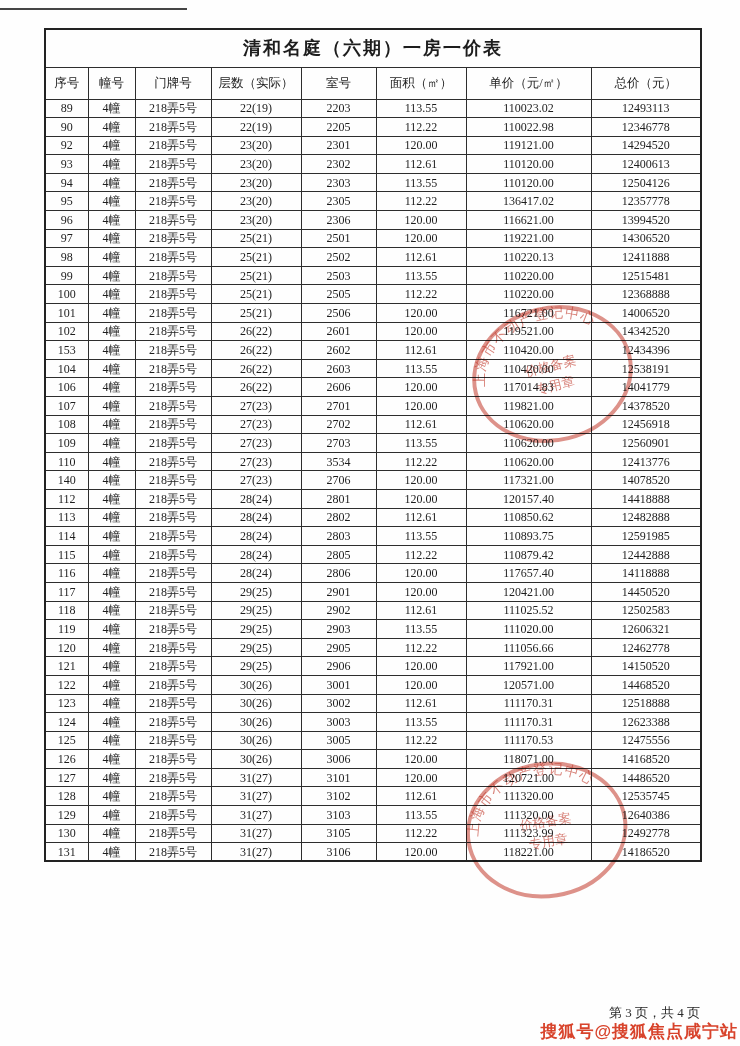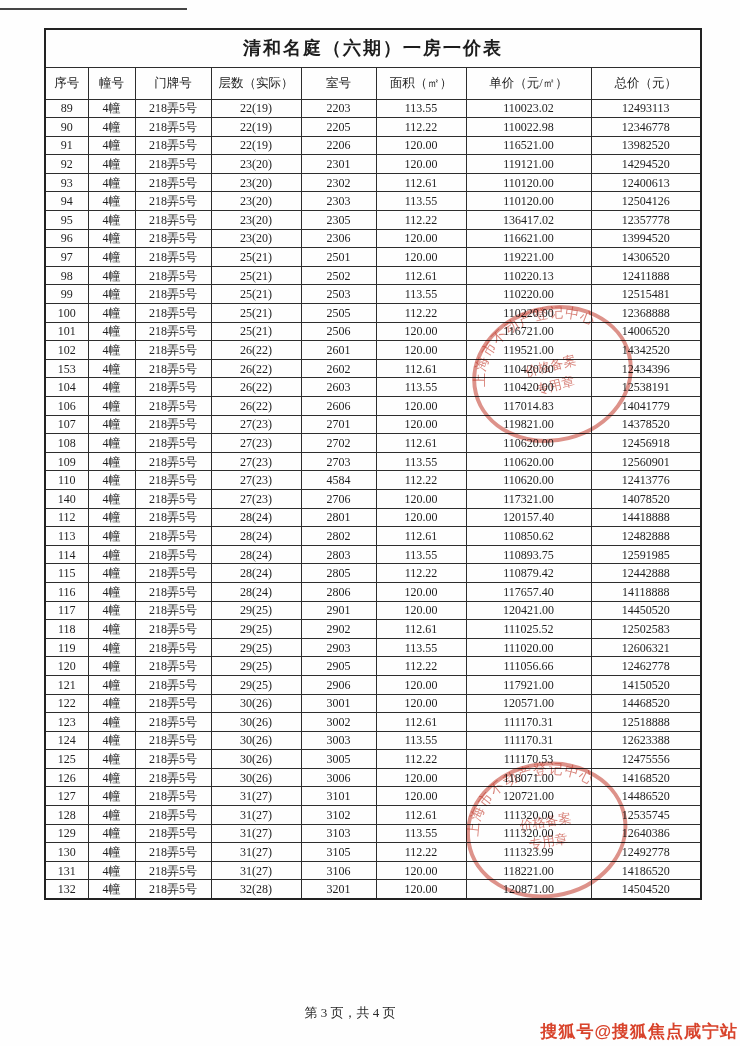--- a/index.html
+++ b/index.html
@@ -43,21 +43,21 @@
     font-weight:normal;
   }
   tbody td {
     height:18.6px;
     font-size:12px;
     line-height:1;
   }
   .footer-page {
     position:absolute; top:1004px; left:0;
     width:700px;
-    text-align:center;
+    text-align:right;
     font-size:13px;
     color:#2a2a2a;
   }
   .credit {
     position:absolute; top:1020px; right:2px;
     font-size:17px;
     font-weight:bold;
     color:#d8432b;
     font-family:Liberation Sans, sans-serif;
     letter-spacing:1px;
@@ -118,30 +118,20 @@
           <td>90</td>
           <td>4幢</td>
           <td>218弄5号</td>
           <td>22(19)</td>
           <td>2205</td>
           <td>112.22</td>
           <td>110022.98</td>
           <td>12346778</td>
         </tr>
         <tr>
-          <td>91</td>
-          <td>4幢</td>
-          <td>218弄5号</td>
-          <td>22(19)</td>
-          <td>2206</td>
-          <td>120.00</td>
-          <td>116521.00</td>
-          <td>13982520</td>
-        </tr>
-        <tr>
           <td>92</td>
           <td>4幢</td>
           <td>218弄5号</td>
           <td>23(20)</td>
           <td>2301</td>
           <td>120.00</td>
           <td>119121.00</td>
           <td>14294520</td>
         </tr>
         <tr>
@@ -302,21 +292,21 @@
           <td>2703</td>
           <td>113.55</td>
           <td>110620.00</td>
           <td>12560901</td>
         </tr>
         <tr>
           <td>110</td>
           <td>4幢</td>
           <td>218弄5号</td>
           <td>27(23)</td>
-          <td>4584</td>
+          <td>3534</td>
           <td>112.22</td>
           <td>110620.00</td>
           <td>12413776</td>
         </tr>
         <tr>
           <td>140</td>
           <td>4幢</td>
           <td>218弄5号</td>
           <td>27(23)</td>
           <td>2706</td>
@@ -516,30 +506,20 @@
         </tr>
         <tr>
           <td>131</td>
           <td>4幢</td>
           <td>218弄5号</td>
           <td>31(27)</td>
           <td>3106</td>
           <td>120.00</td>
           <td>118221.00</td>
           <td>14186520</td>
-        </tr>
-        <tr>
-          <td>132</td>
-          <td>4幢</td>
-          <td>218弄5号</td>
-          <td>32(28)</td>
-          <td>3201</td>
-          <td>120.00</td>
-          <td>120871.00</td>
-          <td>14504520</td>
         </tr>
       </tbody>
   </table>
 
   <div class="stamp stamp-1">
     <svg width="170" height="148" viewBox="0 0 170 148">
       <ellipse cx="85" cy="74" rx="79" ry="66" fill="none" stroke-width="4" opacity="0.55" stroke="#c23a2c"></ellipse>
       <path id="sealArcA" d="M 16 74 A 69 56 0 0 1 154 74" fill="none"></path>
       <text font-size="14" opacity="0.62" letter-spacing="1" fill="#c23a2c">
         <textPath href="#sealArcA" startOffset="4">上海市不动产登记中心</textPath>

